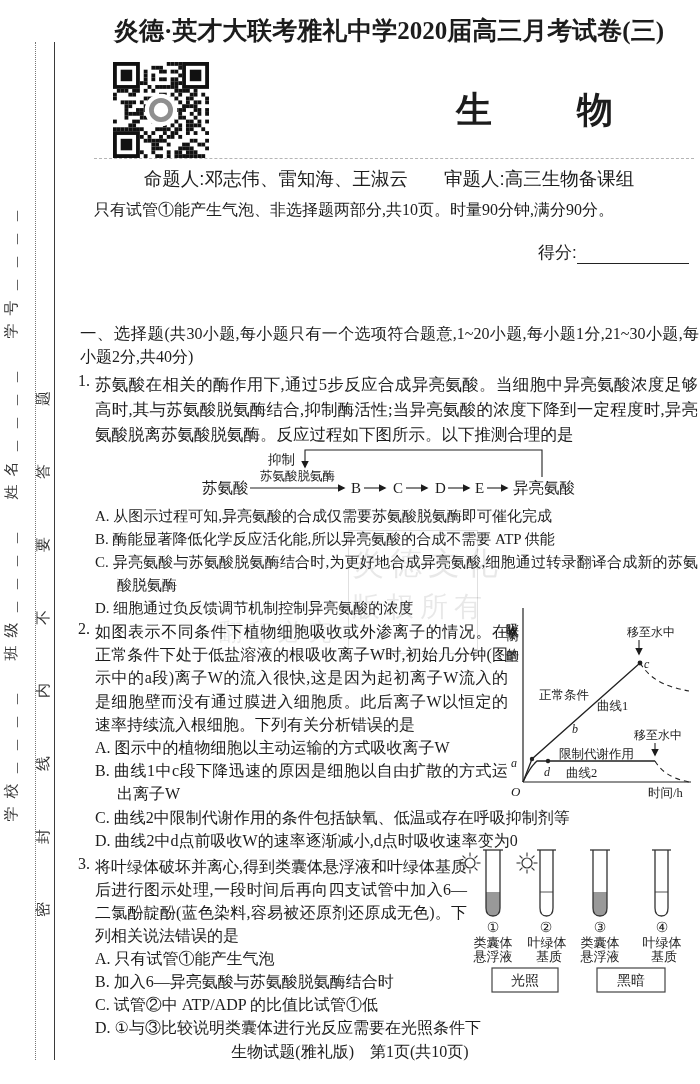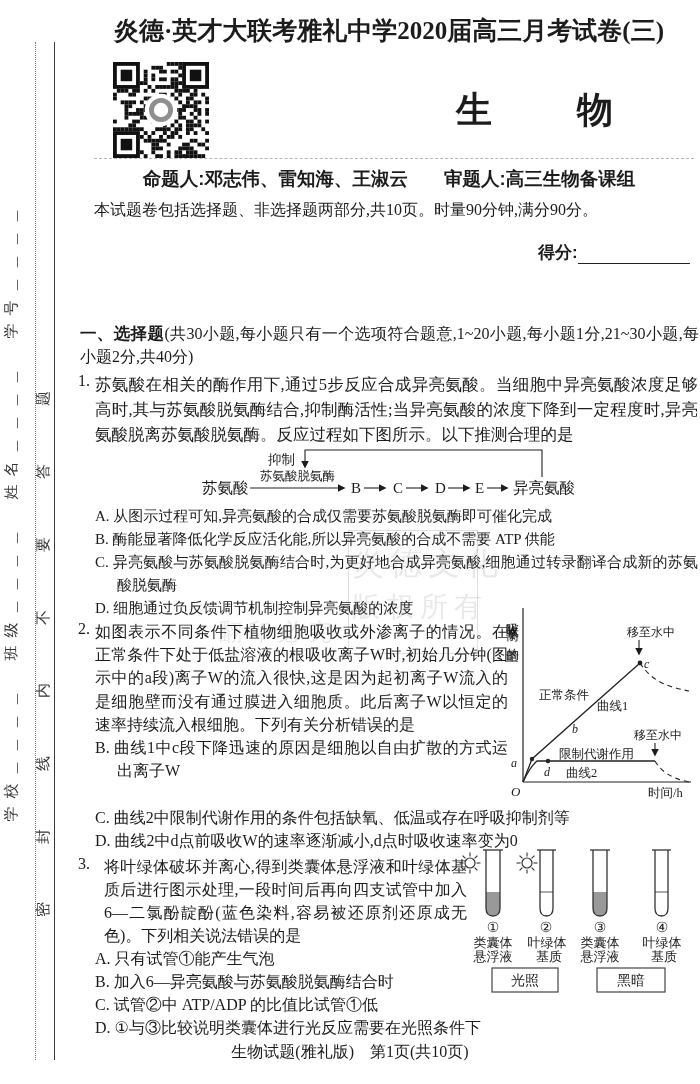--- a/index.html
+++ b/index.html
@@ -1,19 +1,19 @@
 <!DOCTYPE html>
 <html><head>
 <meta charset="utf-8">
 <style>
   html,body{margin:0;padding:0;background:#fff;}
   .page{position:relative;width:700px;height:1084px;background:#fff;overflow:hidden;
         font-family:"Liberation Serif","DejaVu Serif",serif;color:#1c1c1c;}
   .abs{position:absolute;}
-  .hd{font-family:"Liberation Sans","DejaVu Sans",sans-serif;font-weight:700;}
+  .hd{font-family:"Liberation Sans","DejaVu Sans",sans-serif;font-weight:400;}
   .just{text-align:justify;}
   
   .vline-dot{left:35px;top:42px;height:1018px;width:0;border-left:1px dotted #777;}
   .vline-solid{left:54px;top:42px;height:1018px;width:0;border-left:1px solid #3a3a3a;}
   .side-fields{left:-417px;top:500px;width:860px;height:22px;transform:rotate(-90deg);
                text-align:center;font-size:15px;letter-spacing:8px;color:#333;white-space:nowrap;}
   .side-seal{left:-275px;top:614px;width:640px;height:22px;transform:rotate(-90deg);
              text-align:center;font-size:15px;letter-spacing:58px;color:#333;white-space:nowrap;}
   
   .wm{color:rgba(0,0,0,0.09);letter-spacing:6px;white-space:nowrap;}
@@ -309,21 +309,21 @@
     <circle cx="50" cy="50" r="10" fill="none" stroke="#8f8f8f" stroke-width="5"></circle>
   </svg>
 
   <div class="abs subject">生物</div>
   <div class="abs fold-line"></div>
 
   <div class="abs byline hd">
     <span>命题人:邓志伟、雷知海、王淑云</span><span class="gap"></span><span>审题人:高三生物备课组</span>
   </div>
 
-  <div class="abs intro">本试题卷包括选择题、非选择题两部分,共10页。时量90分钟,满分90分。</div>
+  <div class="abs intro">只有试管①能产生气泡、非选择题两部分,共10页。时量90分钟,满分90分。</div>
 
   <div class="abs score hd">
     <span>得分:</span><span class="score-line"></span>
   </div>
 
 
   <div class="abs sec-note just">
     <span class="hd">一、选择题</span><span>(共30小题,每小题只有一个选项符合题意,1~20小题,每小题1分,21~30小题,每小题2分,共40分)</span>
   </div>
 
@@ -354,20 +354,21 @@
     <div class="opt">B. 酶能显著降低化学反应活化能,所以异亮氨酸的合成不需要 ATP 供能</div>
     <div class="opt">C. 异亮氨酸与苏氨酸脱氨酶结合时,为更好地合成异亮氨酸,细胞通过转录翻译合成新的苏氨酸脱氨酶</div>
     <div class="opt">D. 细胞通过负反馈调节机制控制异亮氨酸的浓度</div>
   </div>
 
   <div class="abs" style="top:620px;left:78px;width:430px;">
     <span class="qnum">2.</span>
     <div class="stem" style="margin-left:17px;font-size:16px;line-height:23.2px;">如图表示不同条件下植物细胞吸收或外渗离子的情况。在正常条件下处于低盐溶液的根吸收离子W时,初始几分钟(图示中的a段)离子W的流入很快,这是因为起初离子W流入的是细胞壁而没有通过膜进入细胞质。此后离子W以恒定的速率持续流入根细胞。下列有关分析错误的是</div>
   </div>
   <div class="abs" style="top:736px;left:95px;width:413px;font-size:16px;line-height:23px;">
+    <div class="opt">A. 图示中的植物细胞以主动运输的方式吸收离子W</div>
     <div class="opt">B. 曲线1中c段下降迅速的原因是细胞以自由扩散的方式运出离子W</div>
   </div>
   <div class="abs" style="top:806px;left:95px;width:603px;font-size:16px;line-height:23px;">
     <div class="opt">C. 曲线2中限制代谢作用的条件包括缺氧、低温或存在呼吸抑制剂等</div>
     <div class="opt">D. 曲线2中d点前吸收W的速率逐渐减小,d点时吸收速率变为0</div>
   </div>
 
   <div class="abs ylab">吸收离子W的量</div>
   <svg class="abs" style="left:503px;top:600px;" width="195" height="218" viewBox="0 0 195 218">
     <line x1="20" y1="8" x2="20" y2="182" stroke="#222" stroke-width="1.2"></line>
@@ -390,21 +391,21 @@
     <text x="56" y="158" font-size="12.5">限制代谢作用</text>
     <text x="8" y="167" font-size="12" font-style="italic">a</text>
     <text x="41" y="176" font-size="12" font-style="italic">d</text>
     <text x="63" y="177" font-size="12.5">曲线2</text>
     <text x="8" y="196" font-size="13" font-style="italic">O</text>
     <text x="145" y="197" font-size="12.5">时间/h</text>
   </svg>
 
   <div class="abs" style="top:855px;left:78px;width:389px;">
     <span class="qnum">3.</span>
-    <div class="stem" style="margin-left:26px;font-size:16px;line-height:23px;">将叶绿体破坏并离心,得到类囊体悬浮液和叶绿体基质后进行图示处理,一段时间后再向四支试管中加入6—二氯酚靛酚(蓝色染料,容易被还原剂还原成无色)。下列相关说法错误的是</div>
+    <div class="stem" style="margin-left:17px;font-size:16px;line-height:23px;">将叶绿体破坏并离心,得到类囊体悬浮液和叶绿体基质后进行图示处理,一段时间后再向四支试管中加入6—二氯酚靛酚(蓝色染料,容易被还原剂还原成无色)。下列相关说法错误的是</div>
   </div>
   <div class="abs" style="top:947px;left:95px;width:560px;font-size:16px;line-height:23px;">
     <div class="opt">A. 只有试管①能产生气泡</div>
     <div class="opt">B. 加入6—异亮氨酸与苏氨酸脱氨酶结合时</div>
     <div class="opt">C. 试管②中 ATP/ADP 的比值比试管①低</div>
     <div class="opt">D. ①与③比较说明类囊体进行光反应需要在光照条件下</div>
   </div>
 
   <svg class="abs" style="left:456px;top:845px;" width="244" height="165" viewBox="0 0 244 165">
 

